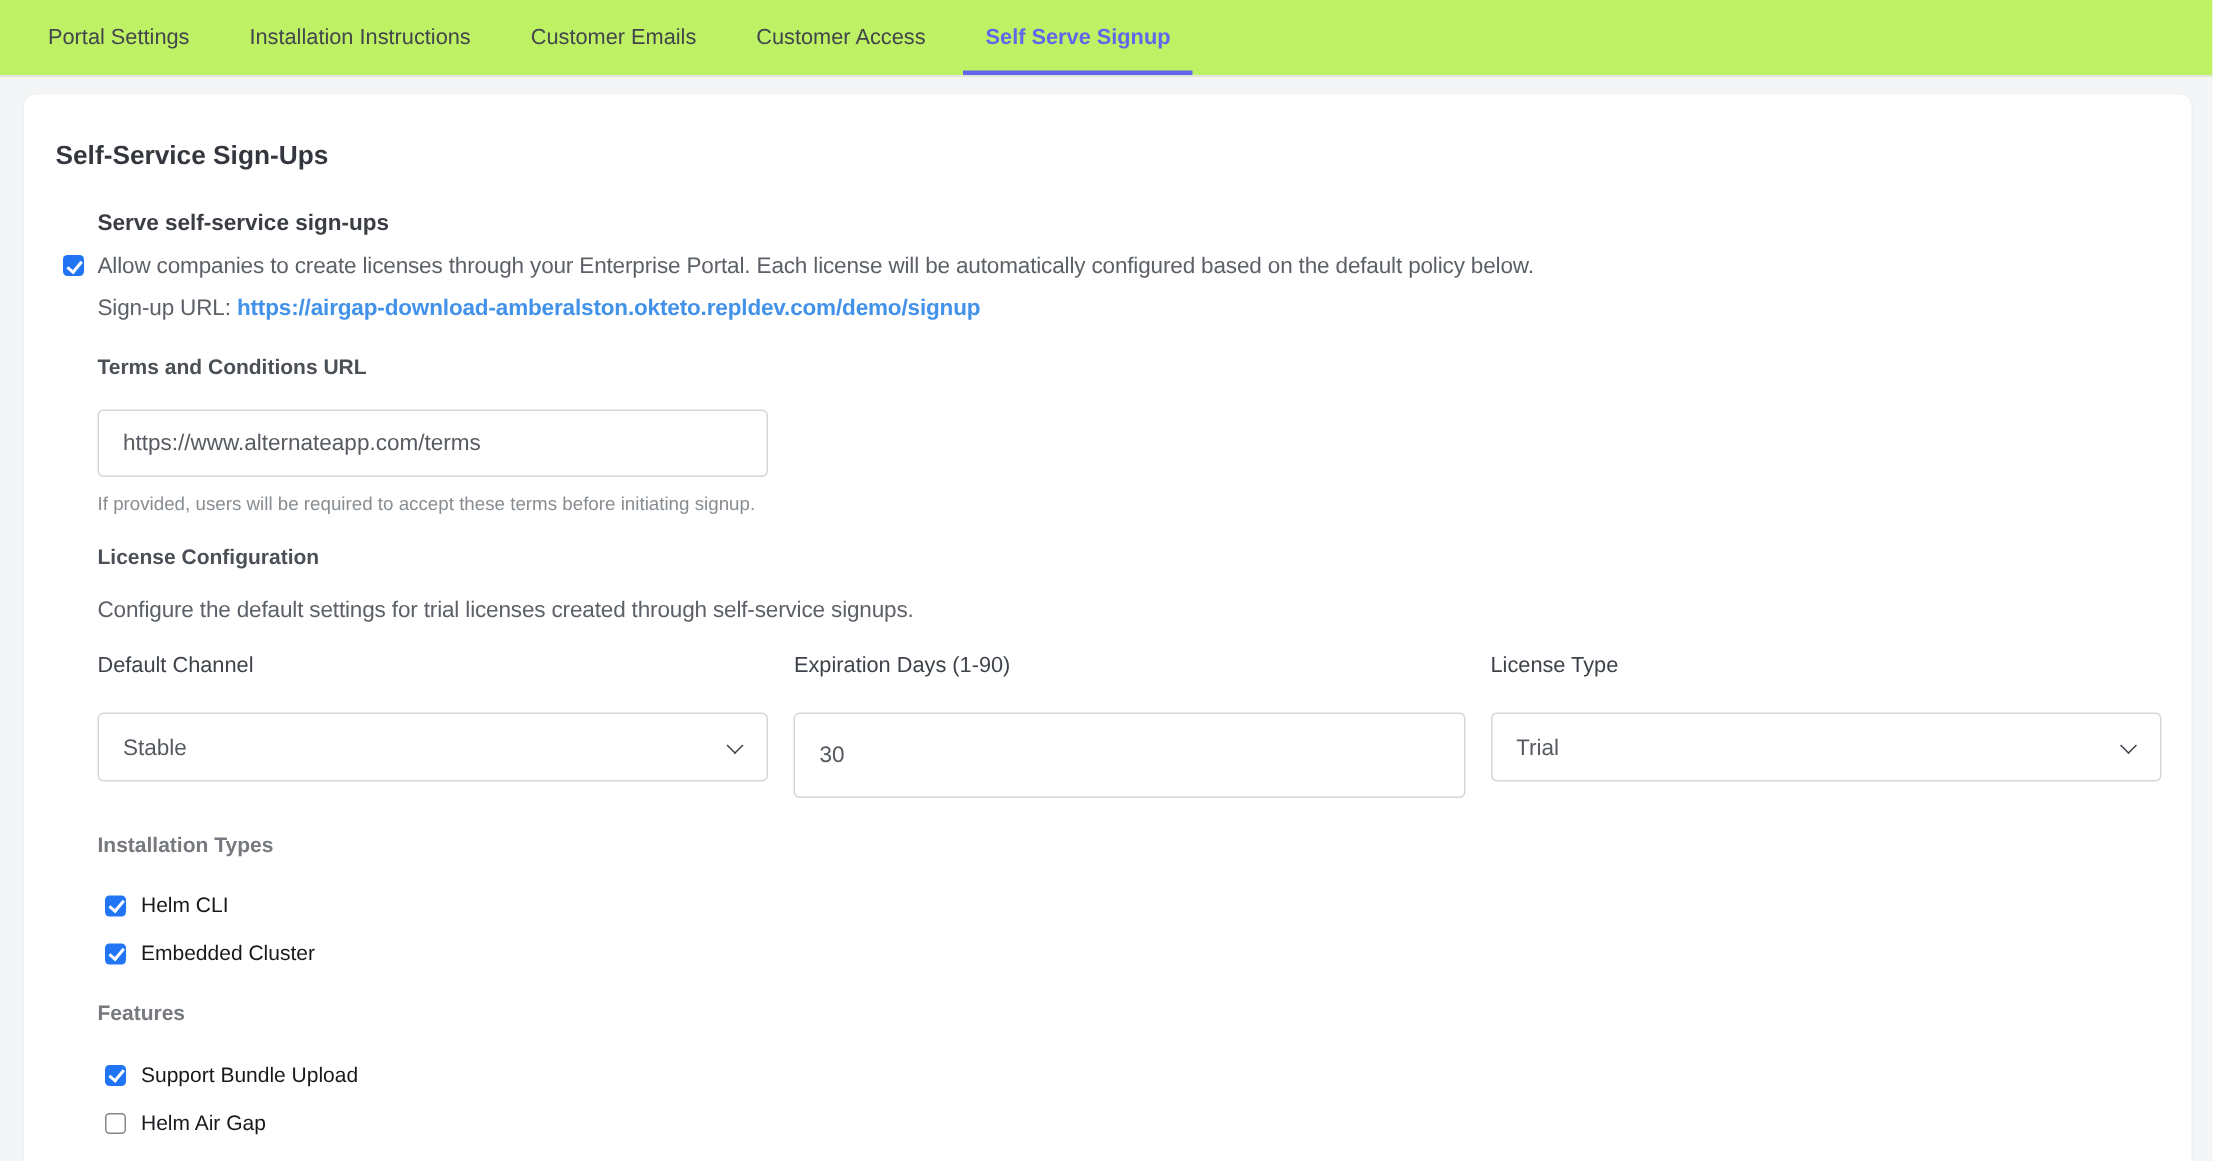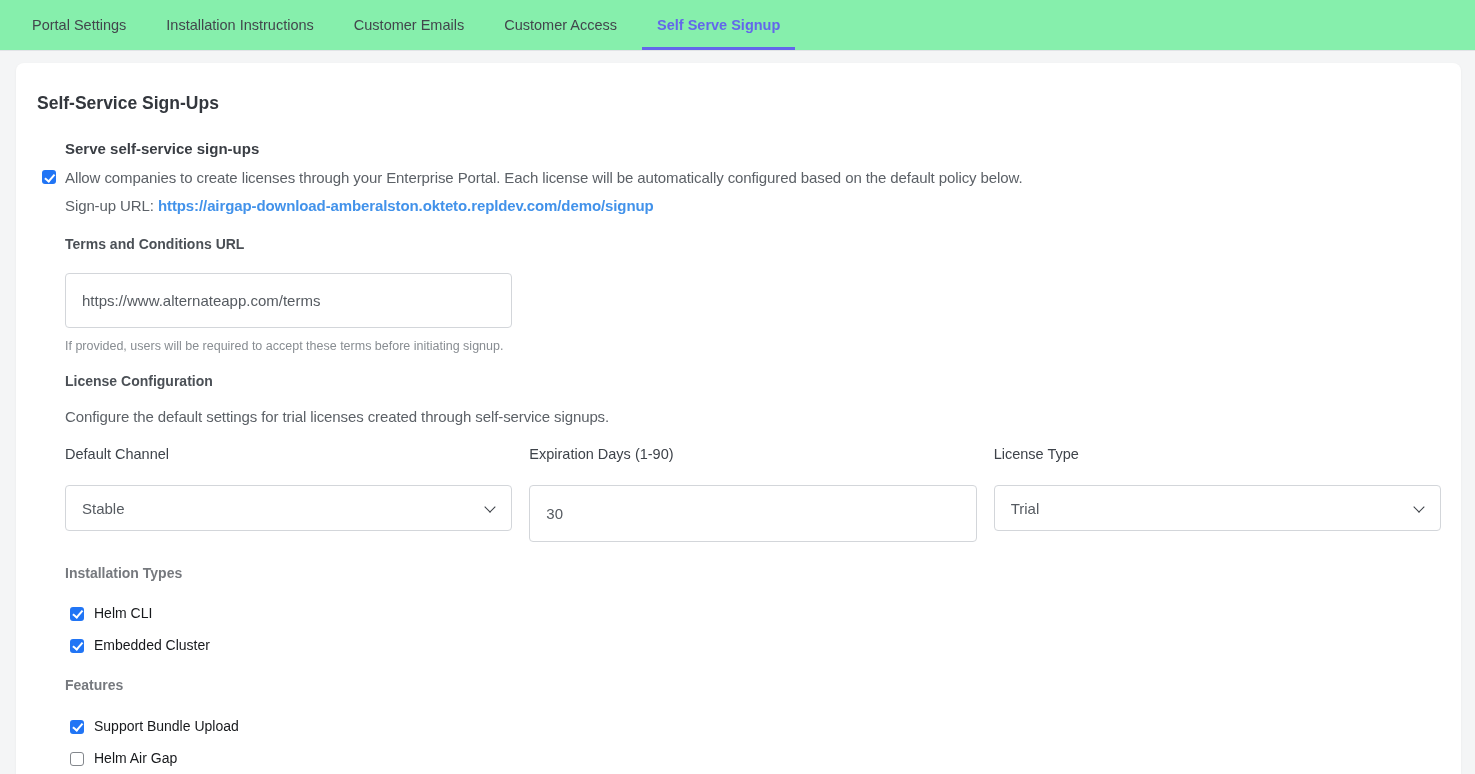--- a/index.html
+++ b/index.html
@@ -6,21 +6,21 @@
   html, body { margin: 0; padding: 0; }
   body {
     width: 1475px; height: 774px; overflow: hidden;
     background: #f4f5f6;
     font-family: "Liberation Sans", sans-serif;
     -webkit-font-smoothing: antialiased;
   }
 
   
   .tabbar {
-    height: 51px; background: #86efac;
+    height: 51px; background: #bef264;
     border-bottom: 1px solid #e2e4e7;
     display: flex; align-items: stretch;
     padding-left: 17px;
   }
   .tab {
     display: flex; align-items: center;
     padding: 0 15px; margin-right: 10px;
     font-size: 14.5px; color: #42464c;
     border-bottom: 3px solid transparent;
     padding-top: 3px; 
@@ -74,21 +74,21 @@
     margin: 10px 0 0 28px;
     font-size: 12.5px; color: #888d92; line-height: 16px;
   }
   .desc-text {
     margin: 17px 0 0 28px;
     font-size: 15px; color: #5c6167; line-height: 20px; letter-spacing: -0.1px;
   }
 
   
   .text-input, .select-wrap select {
-    width: 100%; height: 55px;
+    width: 100%; height: 45px;
     border: 1px solid #d3d6da; border-radius: 4px;
     background: #fff;
     padding: 0 16px;
     font-family: "Liberation Sans", sans-serif;
     font-size: 15px; color: #565b61;
     outline: none;
   }
   .terms-input-wrap { margin: 20px 0 0 28px; width: calc((100% - 28px - 34px) / 3); }
 
   .field-grid {

